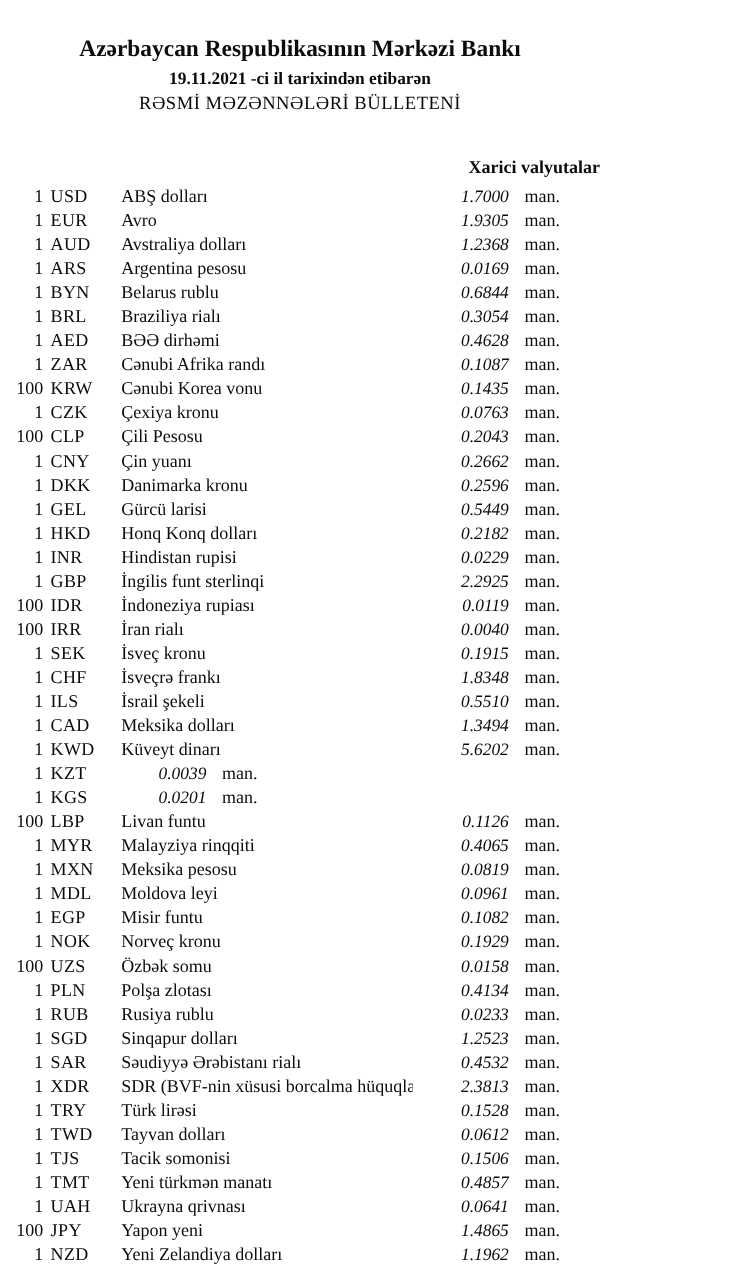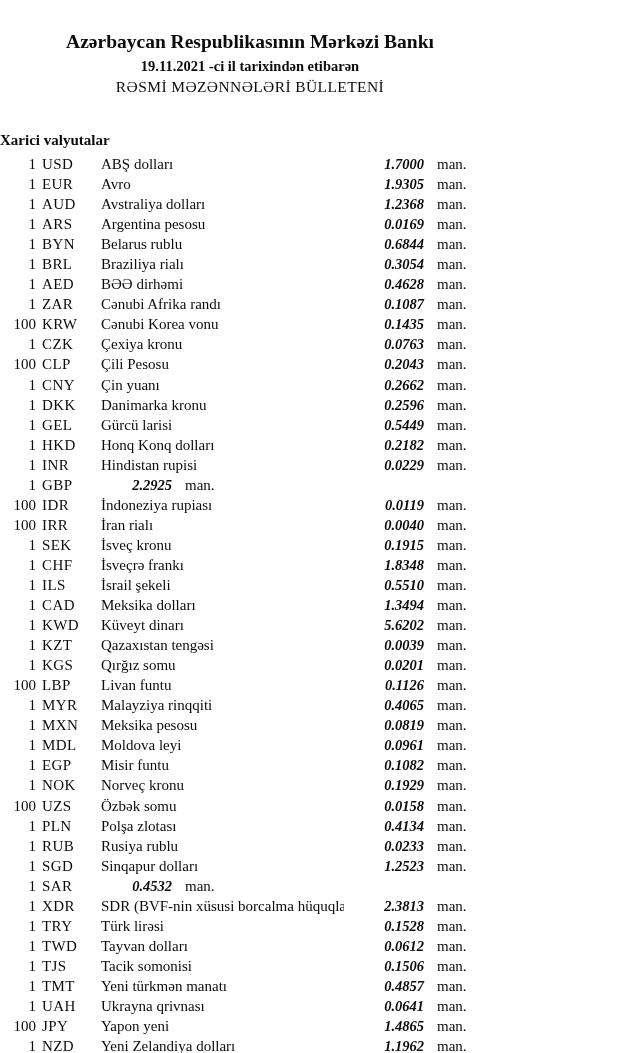--- a/index.html
+++ b/index.html
@@ -19,36 +19,36 @@
   .date-line{
     font-size:14.5px;font-weight:bold;line-height:20px;margin-top:2px;
   }
   .subtitle{
     font-size:15px;font-weight:bold;line-height:21px;margin-top:1px;
   }
   .bulletin-title{
     font-size:15.5px;font-weight:normal;line-height:22px;letter-spacing:0.4px;
   }
   .section-title{
-    text-align:left;font-size:15px;font-weight:bold;
+    text-align:right;font-size:15px;font-weight:bold;
     margin-top:33px;line-height:18px;
   }
   .rates{
     margin-top:5px;
   }
   .row{
     display:flex;align-items:baseline;
     height:20.05px;line-height:20.05px;
     font-size:15px;
     padding-right:23px;
   }
   .qty{width:36px;text-align:right;flex:none;}
   .code{width:50px;margin-left:6px;text-align:left;letter-spacing:0.4px;flex:none;}
   .name{flex:1;margin-left:9px;white-space:nowrap;overflow:hidden;}
-  .rate{width:80px;text-align:right;font-weight:bold;font-style:italic;font-size:14.5px;flex:none;}
+  .rate{width:80px;text-align:right;font-weight:normal;font-style:italic;font-size:14.5px;flex:none;}
   .unit{width:40px;margin-left:13px;flex:none;}
 </style>
 </head>
 <body>
 
 <div class="page">
   <div class="header">
     <div class="bank-name">Azərbaycan Respublikasının Mərkəzi Bankı</div>
     <div class="date-line">19.11.2021 -ci il tarixindən etibarən</div>
     <div class="bulletin-title">RƏSMİ MƏZƏNNƏLƏRİ BÜLLETENİ</div>
@@ -165,20 +165,21 @@
       <div class="row">
         <span class="qty">1</span>
         <span class="code">INR</span>
         <span class="name">Hindistan rupisi</span>
         <span class="rate">0.0229</span>
         <span class="unit">man.</span>
       </div>
       <div class="row">
         <span class="qty">1</span>
         <span class="code">GBP</span>
+        <span class="name">İngilis funt sterlinqi</span>
         <span class="rate">2.2925</span>
         <span class="unit">man.</span>
       </div>
       <div class="row">
         <span class="qty">100</span>
         <span class="code">IDR</span>
         <span class="name">İndoneziya rupiası</span>
         <span class="rate">0.0119</span>
         <span class="unit">man.</span>
       </div>
@@ -220,28 +221,26 @@
       <div class="row">
         <span class="qty">1</span>
         <span class="code">KWD</span>
         <span class="name">Küveyt dinarı</span>
         <span class="rate">5.6202</span>
         <span class="unit">man.</span>
       </div>
       <div class="row">
         <span class="qty">1</span>
         <span class="code">KZT</span>
-        <span class="name">Qazaxıstan tengəsi</span>
         <span class="rate">0.0039</span>
         <span class="unit">man.</span>
       </div>
       <div class="row">
         <span class="qty">1</span>
         <span class="code">KGS</span>
-        <span class="name">Qırğız somu</span>
         <span class="rate">0.0201</span>
         <span class="unit">man.</span>
       </div>
       <div class="row">
         <span class="qty">100</span>
         <span class="code">LBP</span>
         <span class="name">Livan funtu</span>
         <span class="rate">0.1126</span>
         <span class="unit">man.</span>
       </div>
@@ -304,20 +303,21 @@
       <div class="row">
         <span class="qty">1</span>
         <span class="code">SGD</span>
         <span class="name">Sinqapur dolları</span>
         <span class="rate">1.2523</span>
         <span class="unit">man.</span>
       </div>
       <div class="row">
         <span class="qty">1</span>
         <span class="code">SAR</span>
+        <span class="name">Səudiyyə Ərəbistanı rialı</span>
         <span class="rate">0.4532</span>
         <span class="unit">man.</span>
       </div>
       <div class="row">
         <span class="qty">1</span>
         <span class="code">XDR</span>
         <span class="name">SDR (BVF-nin xüsusi borcalma hüquqları)</span>
         <span class="rate">2.3813</span>
         <span class="unit">man.</span>
       </div>

